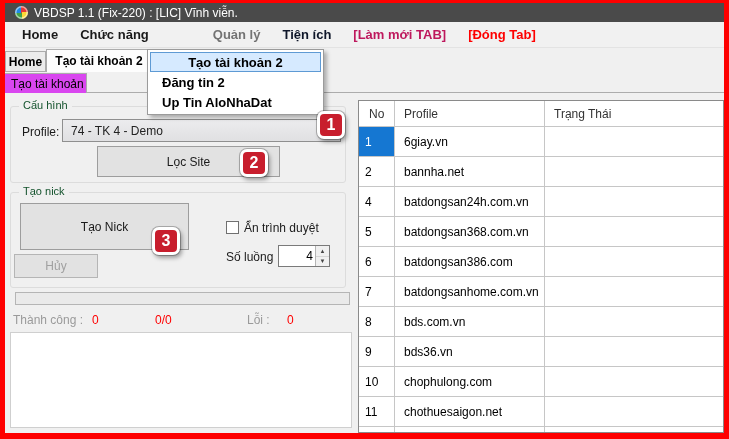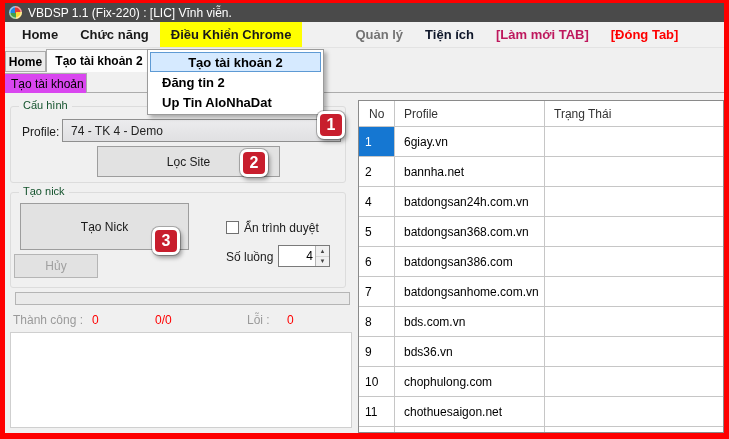--- a/index.html
+++ b/index.html
@@ -13,21 +13,21 @@
   .frame { position: absolute; background: #fe0000; z-index: 100; }
   .frame.top { left:0; top:0; width:729px; height:3px; }
   .frame.left { left:0; top:0; width:5px; height:439px; }
   .frame.right { left:724px; top:0; width:5px; height:439px; }
   .frame.bottom { left:0; top:433px; width:729px; height:6px; }
 
   
   .titlebar {
     position:absolute; left:5px; top:3px; width:719px; height:19px;
     background:#4a4a4a; color:#fff; display:flex; align-items:center;
-    font-size:12px; padding-left:4px;
+    font-size:12px; padding-left:10px;
   }
   .app-icon {
     width:13px; height:13px; margin-right:6px; border-radius:50%;
     background: conic-gradient(#e53935 0 90deg, #fdd835 90deg 180deg, #43a047 180deg 270deg, #1e88e5 270deg 360deg);
     box-shadow: inset 0 0 0 1.5px rgba(255,255,255,.55);
   }
   
   .menubar {
     position:absolute; left:5px; top:22px; width:719px; height:26px;
     background:#f1f1f1; display:flex; align-items:stretch; padding-left:6px;
@@ -150,21 +150,20 @@
 <div id="app">
 
   <div class="titlebar">
     <span class="app-icon"></span>
     <span>VBDSP 1.1 (Fix-220) : [LIC] Vĩnh viễn.</span>
   </div>
 
   <div class="menubar">
       <div class="menu-item" style="color: rgb(26, 26, 26);">Home</div>
       <div class="menu-item" style="color: rgb(26, 26, 26);">Chức năng</div>
-      <div class="menu-item" style="color: rgb(26, 26, 26); background: rgb(255, 255, 0);">Điều Khiển Chrome</div>
       <div class="menu-item" style="color: #737373; margin-left: 42px;">Quản lý</div>
       <div class="menu-item" style="color: #0f172a;">Tiện ích</div>
       <div class="menu-item" style="color: #be185d;">[Làm mới TAB]</div>
       <div class="menu-item" style="color: rgb(254, 0, 0);">[Đóng Tab]</div>
     </div>
 
   <div class="tab-main" style="left:5px; top:51px; width:41px;">Home</div>
   <div class="tab-main selected" style="left:46px; top:49px; width:106px;">Tạo tài khoản 2</div>
 
   <div class="subtab-line"></div>

